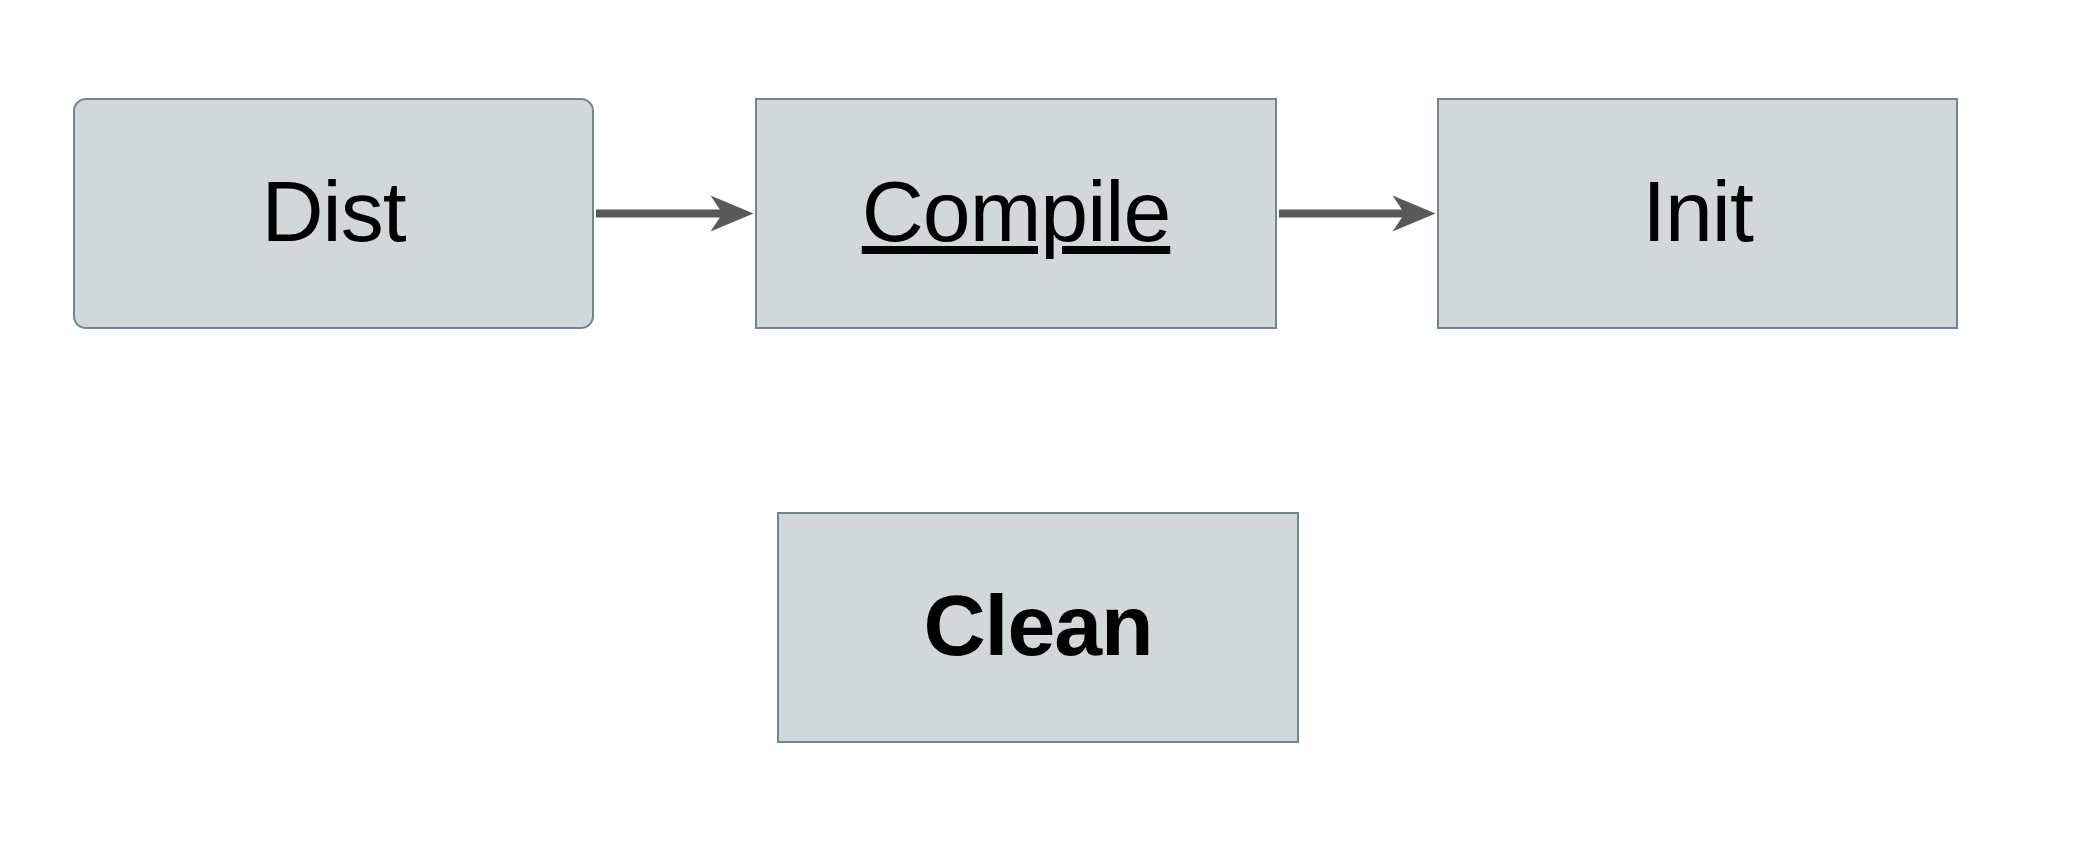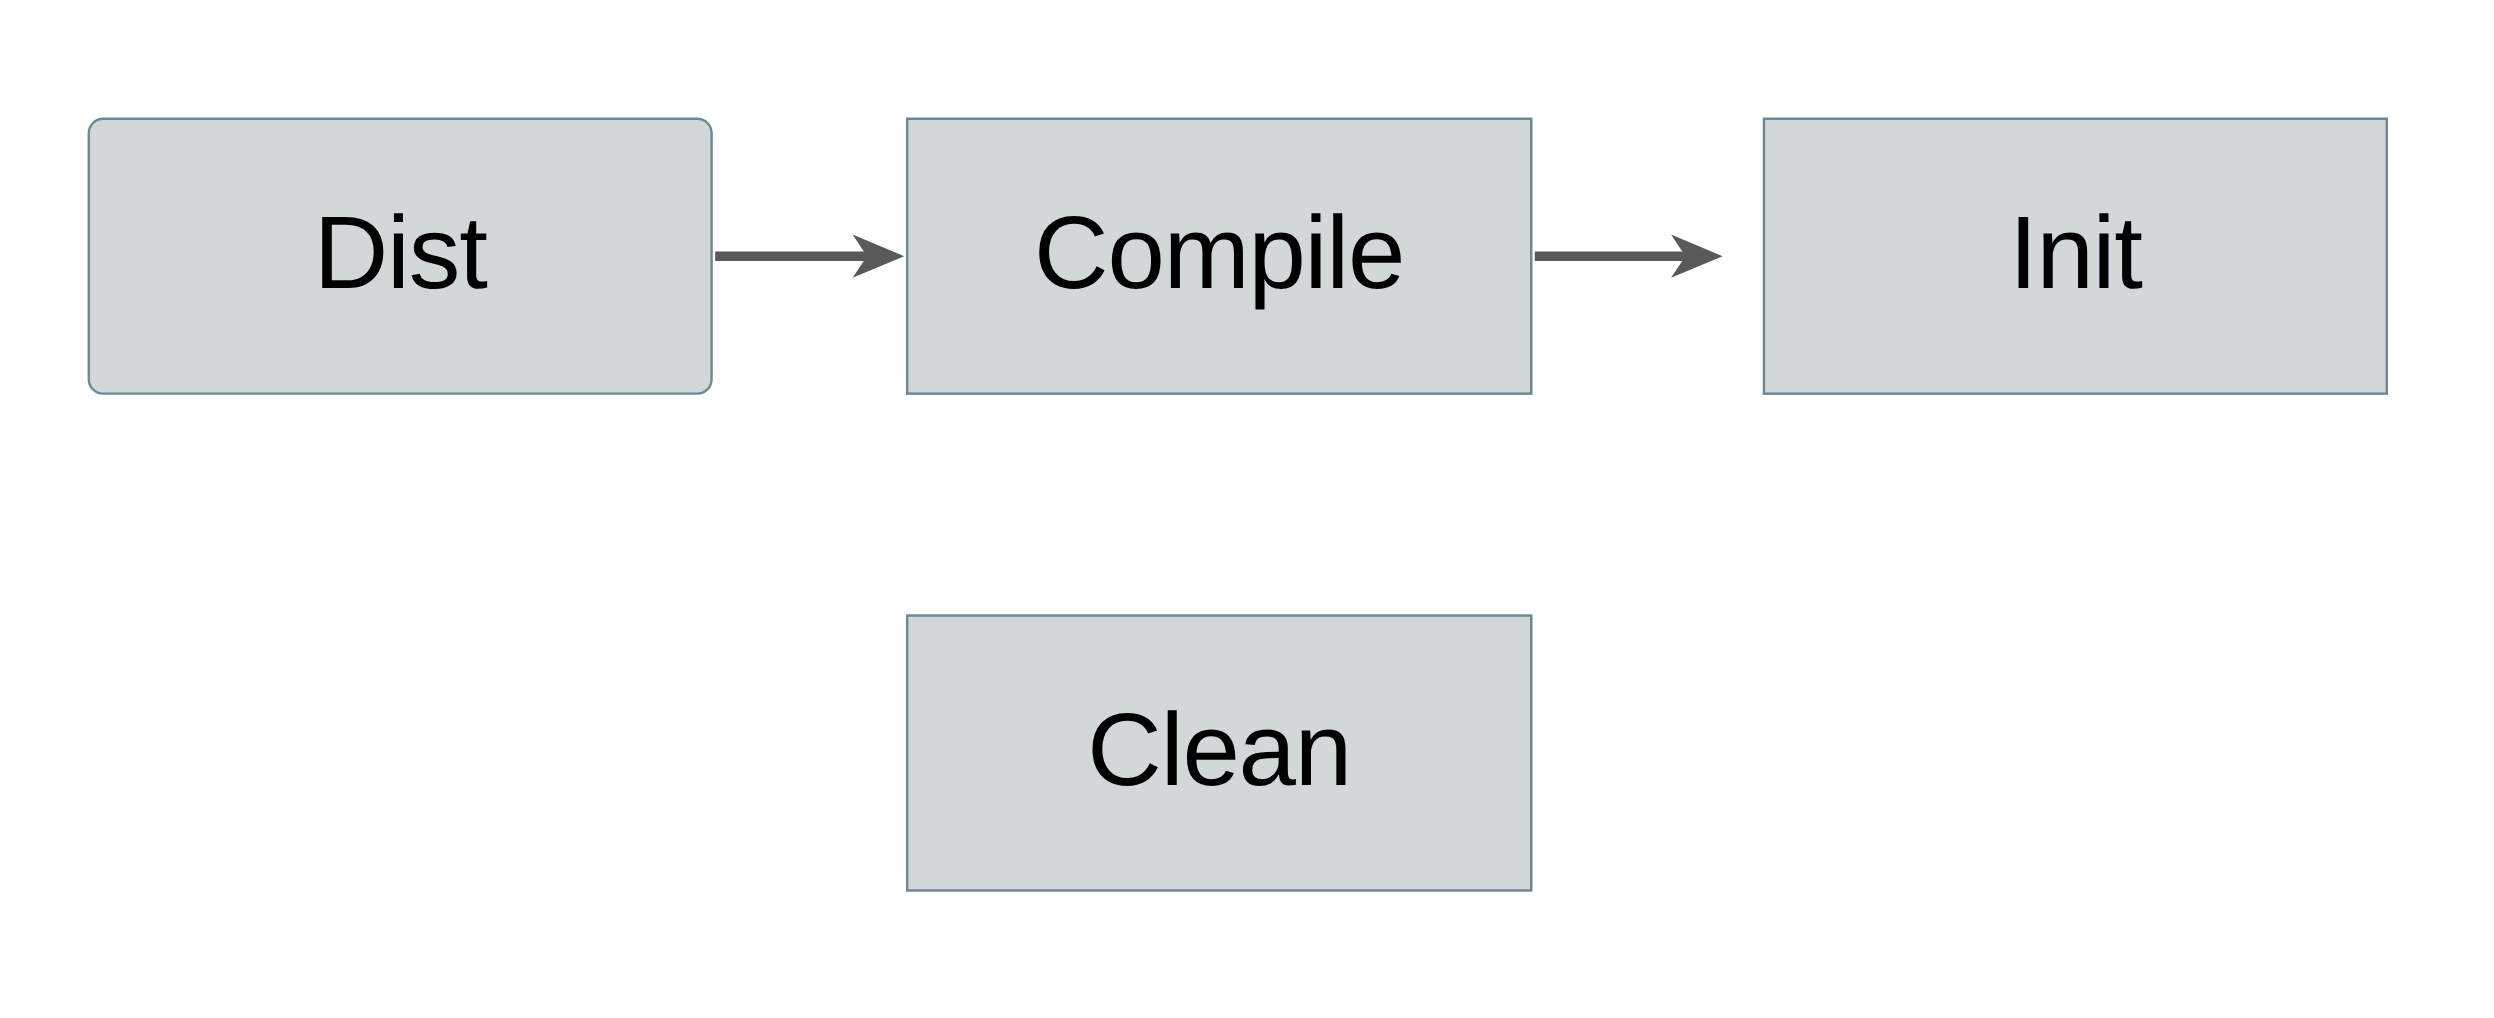--- a/index.html
+++ b/index.html
@@ -44,23 +44,23 @@
   }
   .node-label {
     font-size: 86px;
     line-height: 1;
     letter-spacing: -1px;
     color: var(--text, #000000);
     white-space: nowrap;
     padding-bottom: 6px; 
   }
   .node-dist    { left: 73px;   top: 98px;  width: 521px; height: 231px; border-radius: 13px; }
-  .node-compile { left: 755px;  top: 98px;  width: 522px; height: 231px; }
-  .node-init    { left: 1437px; top: 98px;  width: 521px; height: 231px; margin-left: 32px; }
-  .node-clean   { left: 755px;  top: 512px; width: 522px; height: 231px; }
+  .node-compile { left: 755px;  top: 98px;  width: 522px; height: 231px; text-decoration: underline; }
+  .node-init    { left: 1437px; top: 98px;  width: 521px; height: 231px; }
+  .node-clean   { left: 777px;  top: 512px; width: 522px; height: 231px; font-weight: bold; }
 </style>
 </head>
 <body>
 
 <div class="canvas">
 
   <svg class="edges-layer" viewBox="0 0 2078 848" xmlns="http://www.w3.org/2000/svg">
     <g>
       <line x1="596" y1="213.5" x2="723" y2="213.5" stroke="#595959" stroke-width="8"></line>
       <polygon points="753.5,213.5 710.5,195.5 722.5,213.5 710.5,231.5" fill="#595959"></polygon>

